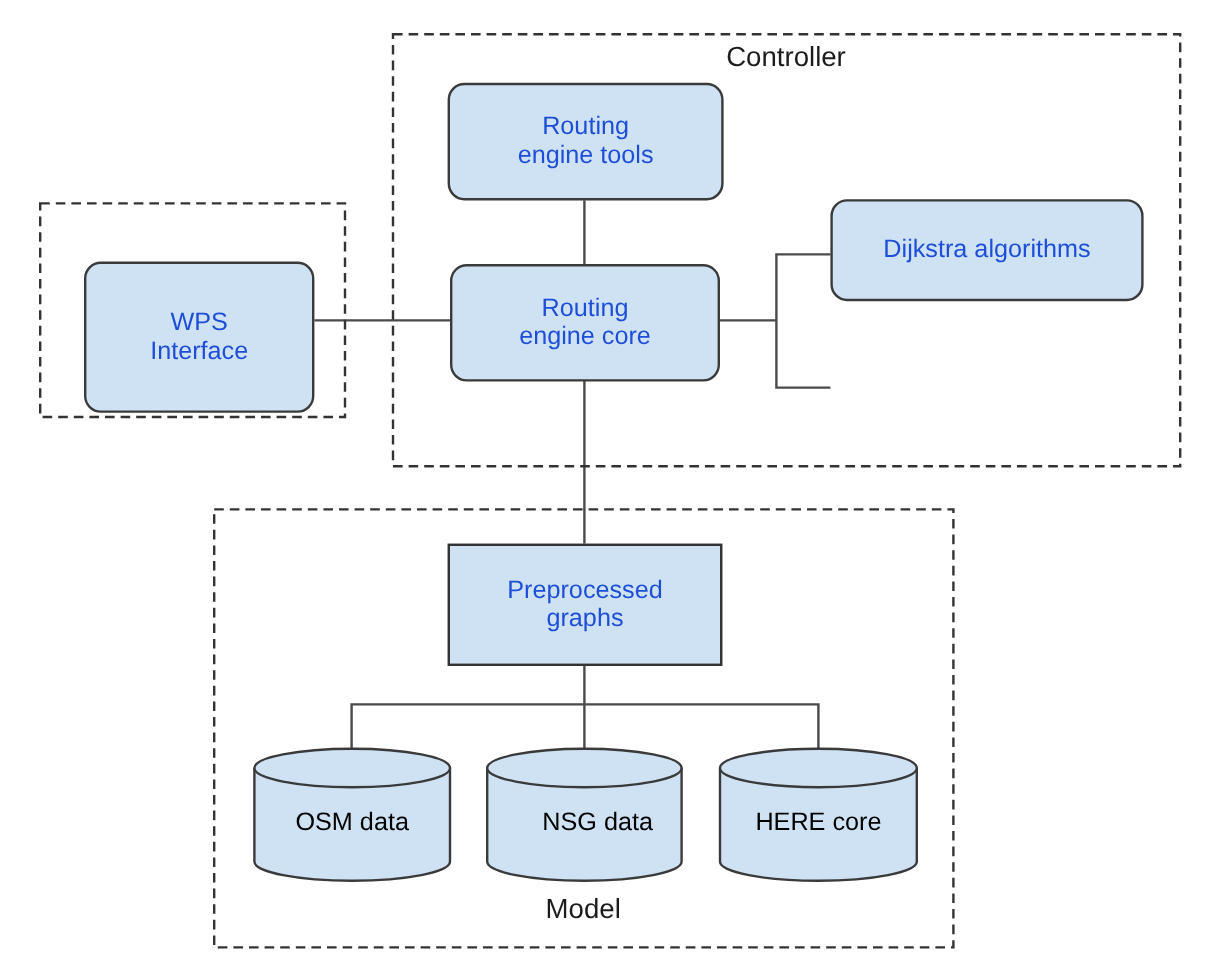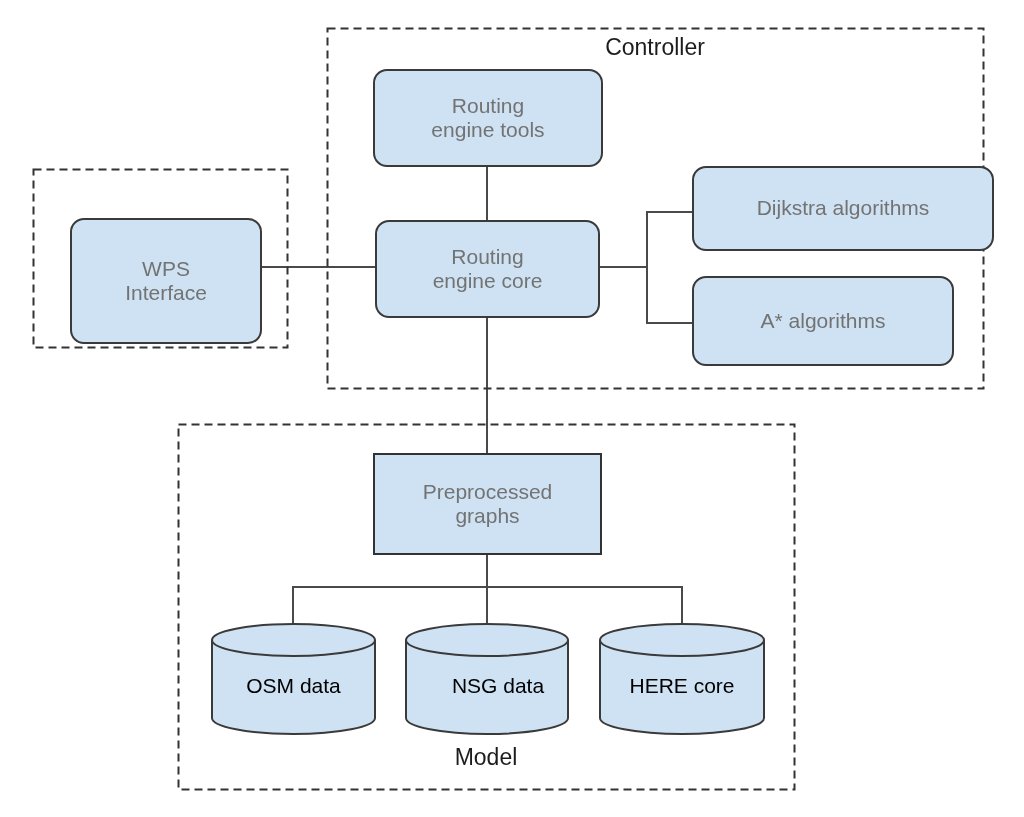--- a/index.html
+++ b/index.html
@@ -33,21 +33,21 @@
     text-align: center;
     font-size: 21px;
     line-height: 1.15;
   }
   .node--rect {
     border-radius: 0;
     border-color: #333333;
   }
   .node-label {
     white-space: pre-line;
-    color: #737373;
+    color: #1d4ed8;
   }
   .region-label {
     position: absolute;
     font-size: 23px;
     text-align: center;
     color: #1c1c1c;
   }
   .cyl-label {
     position: absolute;
     display: flex;
@@ -103,27 +103,24 @@
   <div class="node" style="left:70px; top:218px; width:192px; height:126px;">
     <span class="node-label">WPS
 Interface</span>
   </div>
 
   <div class="node" style="left:375px; top:220px; width:225px; height:98px;">
     <span class="node-label">Routing
 engine core</span>
   </div>
 
-  <div class="node" style="left:692px; top:166px; width:302px; height:85px;">
+  <div class="node" style="left:692px; top:166px; width:261px; height:85px;">
     <span class="node-label">Dijkstra algorithms</span>
   </div>
 
-  <div class="node" style="left:692px; top:276px; width:262px; height:90px;">
-    <span class="node-label">A* algorithms</span>
-  </div>
 
   <div class="node node--rect" style="left:373px; top:453px; width:229px; height:102px;">
     <span class="node-label">Preprocessed
 graphs</span>
   </div>
 
   <div class="cyl-label" style="left:212px; top:672px; width:163px; height:28px;">OSM data</div>
   <div class="cyl-label" style="left:406px; top:672px; width:184px; height:28px;">NSG data</div>
   <div class="cyl-label" style="left:600px; top:672px; width:164px; height:28px;">HERE core</div>
 

